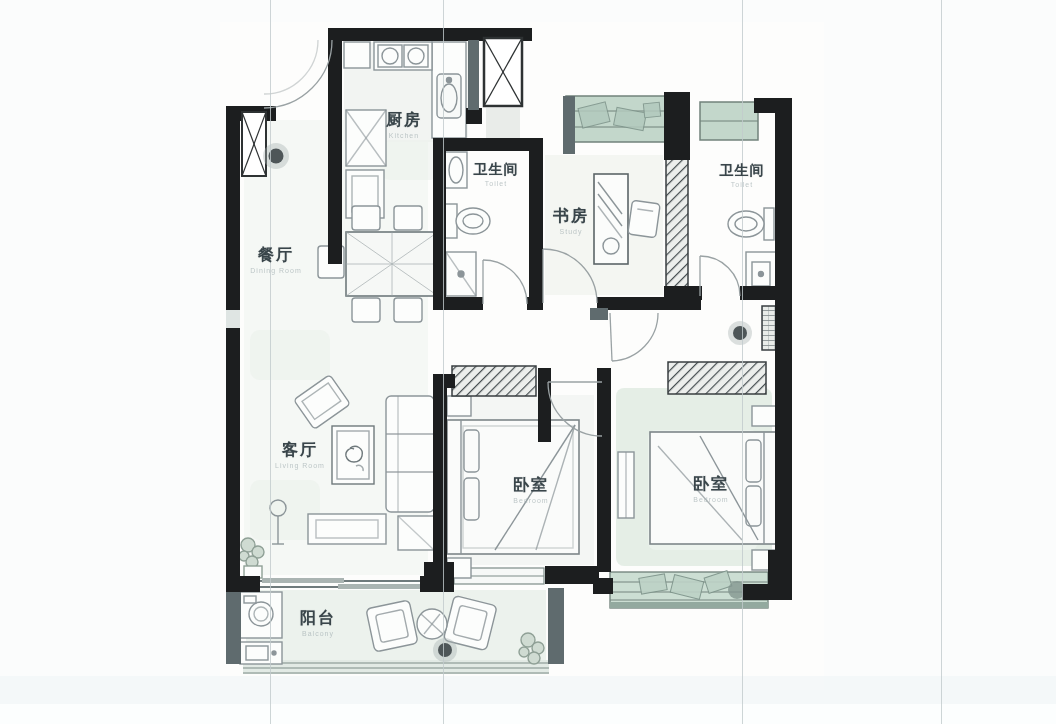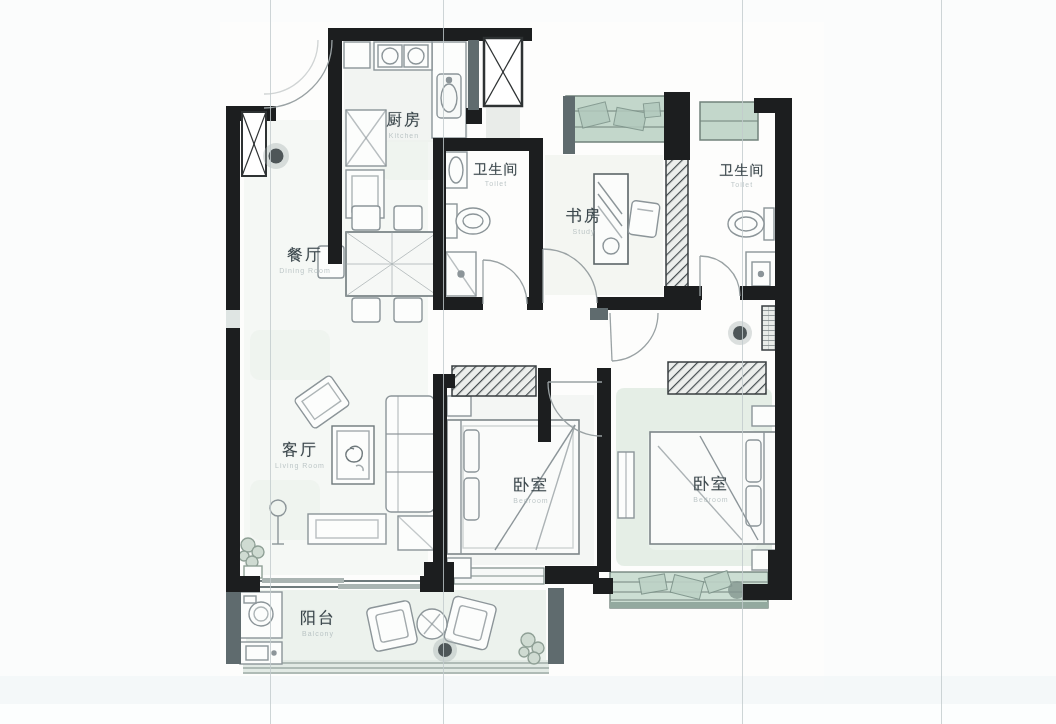--- a/index.html
+++ b/index.html
@@ -1,21 +1,21 @@
 <!DOCTYPE html>
 <html><head>
 <meta charset="utf-8">
 <style>
   html,body{margin:0;padding:0;background:#fbfcfc;}
   #stage{position:relative;width:1056px;height:724px;overflow:hidden;
          font-family:"Liberation Sans","DejaVu Sans",sans-serif;background:#fbfcfc;}
   #plan-svg{position:absolute;left:0;top:0;}
   .room-label{position:absolute;transform:translate(-50%,-50%);text-align:center;
               pointer-events:none;white-space:nowrap;}
-  .room-label .zh{display:block;color:#39454a;font-weight:400;letter-spacing:2px;
+  .room-label .zh{display:block;color:#39454a;font-weight:700;letter-spacing:2px;
                   font-size:16px;text-shadow:0 0 1px rgba(57,69,74,.35);}
   .room-label .en{display:block;margin-top:1px;font-size:7px;color:#a9b5b7;
                   letter-spacing:1px;opacity:.75;filter:blur(.4px);}
   .room-label.small .zh{font-size:14px;letter-spacing:1px;text-align:right;}
 </style>
 </head>
 <body>
 
 <div id="stage">
 
@@ -387,29 +387,29 @@
 </svg>
 
 <div class="room-label" style="left:404px;top:124px">
   <span class="zh">厨房</span>
   <span class="en">Kitchen</span>
 </div>
 <div class="room-label small" style="left:496px;top:174px">
   <span class="zh">卫生间</span>
   <span class="en">Toilet</span>
 </div>
-<div class="room-label" style="left:584px;top:220px">
+<div class="room-label" style="left:571px;top:220px">
   <span class="zh">书房</span>
   <span class="en">Study</span>
 </div>
 <div class="room-label small" style="left:742px;top:175px">
   <span class="zh">卫生间</span>
   <span class="en">Toilet</span>
 </div>
-<div class="room-label" style="left:305px;top:259px">
+<div class="room-label" style="left:276px;top:259px">
   <span class="zh">餐厅</span>
   <span class="en">Dining Room</span>
 </div>
 <div class="room-label" style="left:300px;top:454px">
   <span class="zh">客厅</span>
   <span class="en">Living Room</span>
 </div>
 <div class="room-label" style="left:531px;top:489px">
   <span class="zh">卧室</span>
   <span class="en">Bedroom</span>

